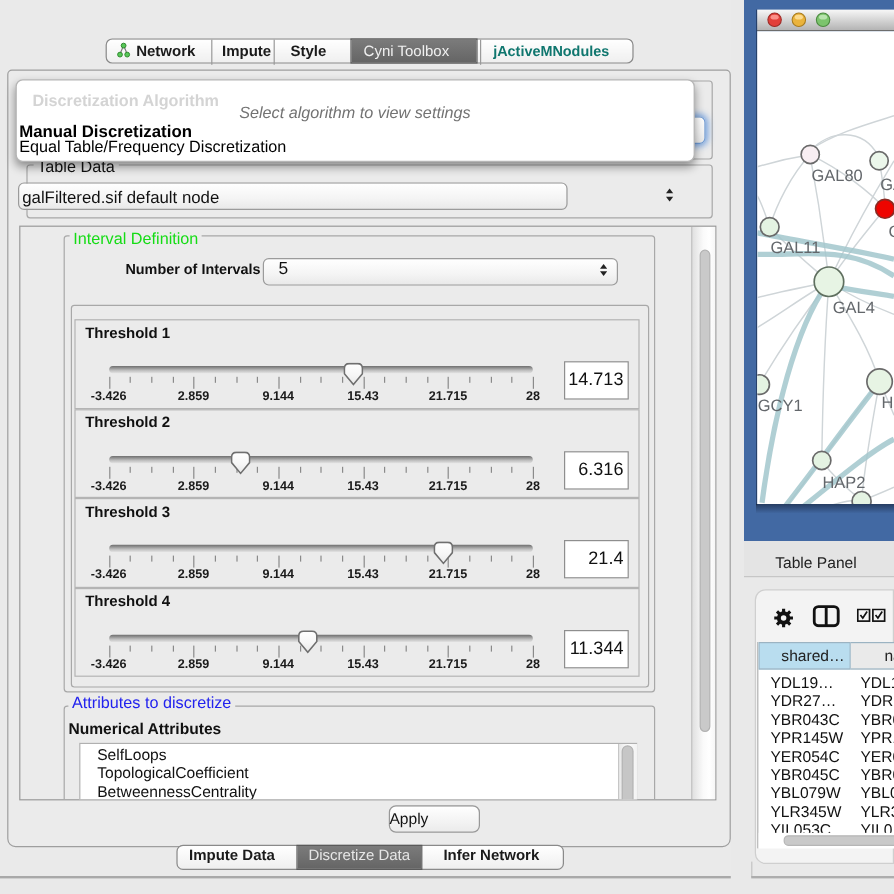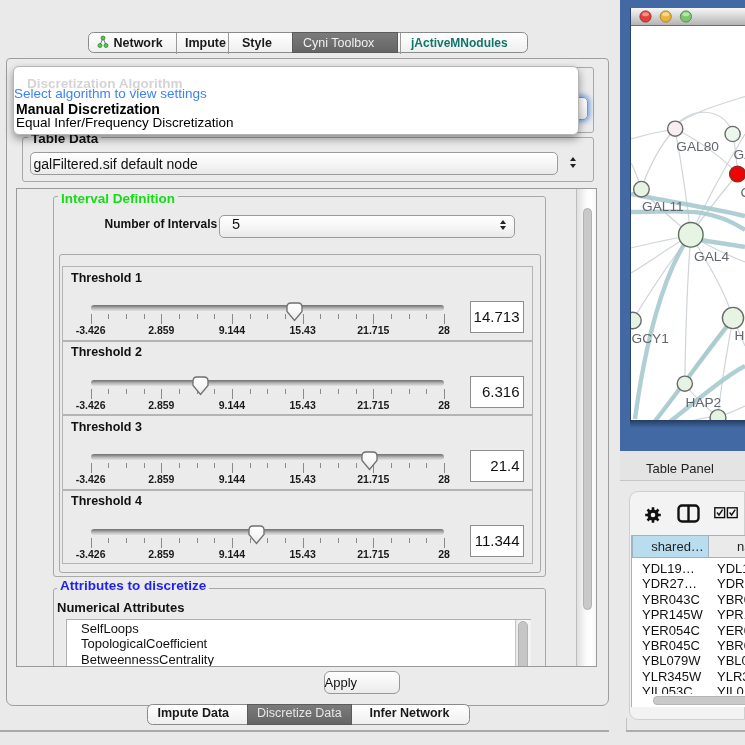--- a/index.html
+++ b/index.html
@@ -1,19 +1,19 @@
 <!DOCTYPE html>
 <html><head>
 <meta charset="utf-8">
 <style>
   html,body{margin:0;padding:0;}
   body{width:745px;height:745px;overflow:hidden;font-family:"Liberation Sans",sans-serif;background:#e9e9e9;position:relative;}
   .abs{position:absolute;}
   .grpborder{position:absolute;border:1px solid #a8a8a8;border-radius:3px;}
-  .grplabel{position:absolute;background:#ebebeb;padding:0 3px;font-size:13.5px;font-weight:bold;line-height:14px;white-space:nowrap;}
+  .grplabel{position:absolute;background:#ebebeb;padding:0 3px;font-size:13.5px;font-weight:normal;line-height:14px;white-space:nowrap;}
   .combo{position:absolute;border:1px solid #9b9b9b;border-radius:5px;background:linear-gradient(180deg,#ffffff, #f4f4f4 60%, #e9e9e9);box-sizing:border-box;}
   .combo .ctext{position:absolute;left:2.5px;top:3px;font-size:14px;color:#111;}
   .arrows{position:absolute;width:9px;}
   .tri-up{width:0;height:0;border-left:3px solid transparent;border-right:3px solid transparent;border-bottom:4px solid #222;margin:0 auto;}
   .tri-dn{width:0;height:0;border-left:3px solid transparent;border-right:3px solid transparent;border-top:4px solid #222;margin:2.5px auto 0;}
   .tpanel{position:absolute;left:44.5px;width:469px;height:72.5px;border:1px solid #b4b4b4;background:#ebebeb;}
   .tlabel{position:absolute;left:8.5px;top:3.5px;font-size:12.5px;font-weight:bold;color:#111;}
   .track{position:absolute;left:28px;top:38px;width:353.5px;height:6px;border-radius:3px;background:linear-gradient(180deg,#6f6f6f 0%,#8e8e8e 25%,#bdbdbd 60%,#d9d9d9 90%,#e3e3e3);}
   .vbox{position:absolute;left:407px;top:34px;width:49px;height:30px;border:1px solid #8e8e8e;background:#fff;font-size:15px;color:#111;text-align:right;line-height:30px;padding-right:3px;box-sizing:content-box;}
   .ticklabel{position:absolute;top:57px;font-size:10.5px;font-weight:bold;color:#1a1a1a;transform:translateX(-50%);white-space:nowrap;}
@@ -44,21 +44,21 @@
   <div class="abs" style="left:303px;top:36px;font-size:12.5px;color:#f0f0f0;">Cyni Toolbox</div>
   <div class="abs" style="left:411px;top:36px;font-size:12px;font-weight:bold;color:#0f766e;">jActiveMNodules</div>
 
   <div class="abs" style="left:6px;top:58px;width:602.5px;height:648px;border:1px solid #9e9e9e;border-radius:4px 4px 7px 7px;background:#ebebeb;box-sizing:border-box;"></div>
 
   <div class="grpborder" style="left:21.7px;top:66.5px;width:570.6px;height:64px;"></div>
   <div class="combo" style="left:32px;top:97px;width:556px;height:23px;border-color:#6f9bd4;box-shadow:0 0 5px 2px rgba(90,145,220,0.8);"></div>
 
   <div class="grpborder" style="left:21.7px;top:137px;width:570.6px;height:43px;"></div>
   <div class="grplabel" style="left:28px;top:131.5px;color:#111;">Table Data</div>
-  <div class="combo" style="left:30px;top:152px;width:528px;height:23px;">
+  <div class="combo" style="left:15px;top:152px;width:458px;height:23px;">
     <div class="ctext">galFiltered.sif default node</div>
     <div class="arrows" style="left:537px;top:4px;">
         <div class="tri-up"></div>
         <div class="tri-dn"></div>
       </div>
   </div>
 
   <div class="abs" style="left:16px;top:187.5px;width:580.5px;height:479px;border:1px solid #9a9a9a;background:#ebebeb;box-sizing:border-box;overflow:hidden;">
 
     <div class="abs" style="left:558.5px;top:0;width:20px;height:478px;background:linear-gradient(90deg,#e0e0e0,#fafafa 45%,#ffffff 70%,#f4f4f4);border-left:1px solid #bdbdbd;"></div>
@@ -262,23 +262,23 @@
   <div class="abs" style="left:147px;top:704px;width:322.5px;height:20.5px;border:1px solid #8a8a8a;border-radius:5.5px;background:linear-gradient(180deg,#ffffff,#efefef);box-sizing:border-box;">
     <div class="abs" style="left:98.5px;top:-1px;width:105.5px;height:20.5px;background:linear-gradient(180deg,#7b7b7b,#656565);border:1px solid #5a5a5a;box-sizing:border-box;"></div>
   </div>
   <div class="abs" style="left:157.5px;top:706px;font-size:12.5px;font-weight:bold;color:#1a1a1a;">Impute Data</div>
   <div class="abs" style="left:257px;top:706px;font-size:12.5px;color:#e6e6e6;">Discretize Data</div>
   <div class="abs" style="left:369.5px;top:706px;font-size:12.5px;font-weight:bold;color:#1a1a1a;">Infer Network</div>
 </div>
 
 <div class="abs" style="left:13px;top:65.5px;width:565.5px;height:69px;background:#ffffff;border:1px solid #b5b5b5;border-radius:6px;box-shadow:0 4px 8px rgba(0,0,0,0.4);box-sizing:border-box;z-index:50;">
   <div class="abs" style="left:13px;top:9.5px;font-size:13.5px;font-weight:bold;color:#d4d4d4;white-space:nowrap;">Discretization Algorithm</div>
-  <div class="abs" style="left:0;top:19.5px;width:100%;font-size:13.5px;color:#3b82f6;">Select algorithm to view settings</div>
+  <div class="abs" style="left:0;top:19.5px;width:100%;text-align:center;font-size:13.5px;color:#737373;font-style:italic;">Select algorithm to view settings</div>
   <div class="abs" style="left:2px;top:34px;font-size:14px;font-weight:bold;color:#000;">Manual Discretization</div>
-  <div class="abs" style="left:2px;top:48px;font-size:13.5px;color:#000;">Equal Infer/Frequency Discretization</div>
+  <div class="abs" style="left:2px;top:48px;font-size:13.5px;color:#000;">Equal Table/Frequency Discretization</div>
 </div>
 
 <div class="abs" style="left:619.5px;top:0;width:125.5px;height:450.5px;background:#4269a3;"></div>
 
 <div class="abs" style="left:629.5px;top:7.7px;width:115.5px;height:420px;">
   <div class="abs" style="left:0;top:0;width:1.5px;height:413px;background:#27416b;"></div>
   <div class="abs" style="left:1.5px;top:0;width:114px;height:17.8px;background:linear-gradient(180deg,#f7f7f7,#b4b4b4);border-bottom:1px solid #6d6d6d;box-sizing:content-box;">
     <svg width="70" height="13" style="position:absolute;left:8px;top:2.8px" viewBox="0 0 70 13">
       <circle cx="6.5" cy="6.5" r="5.6" fill="#e2403a"></circle>
         <circle cx="6.5" cy="6.5" r="5.6" fill="none" stroke="#9e2b26" stroke-width="0.9"></circle>

